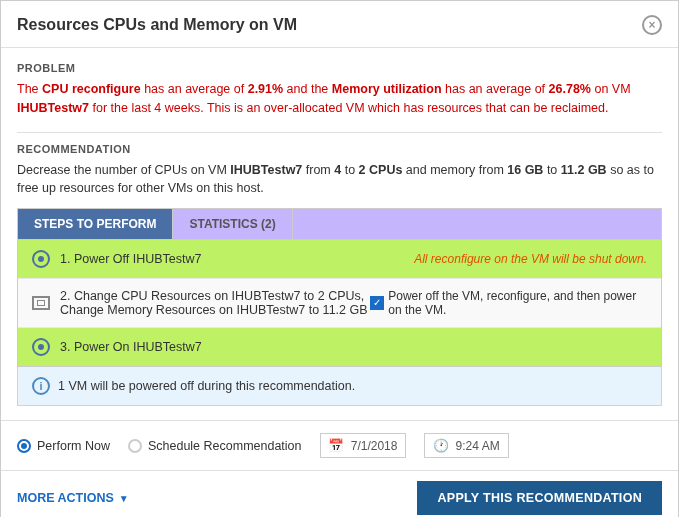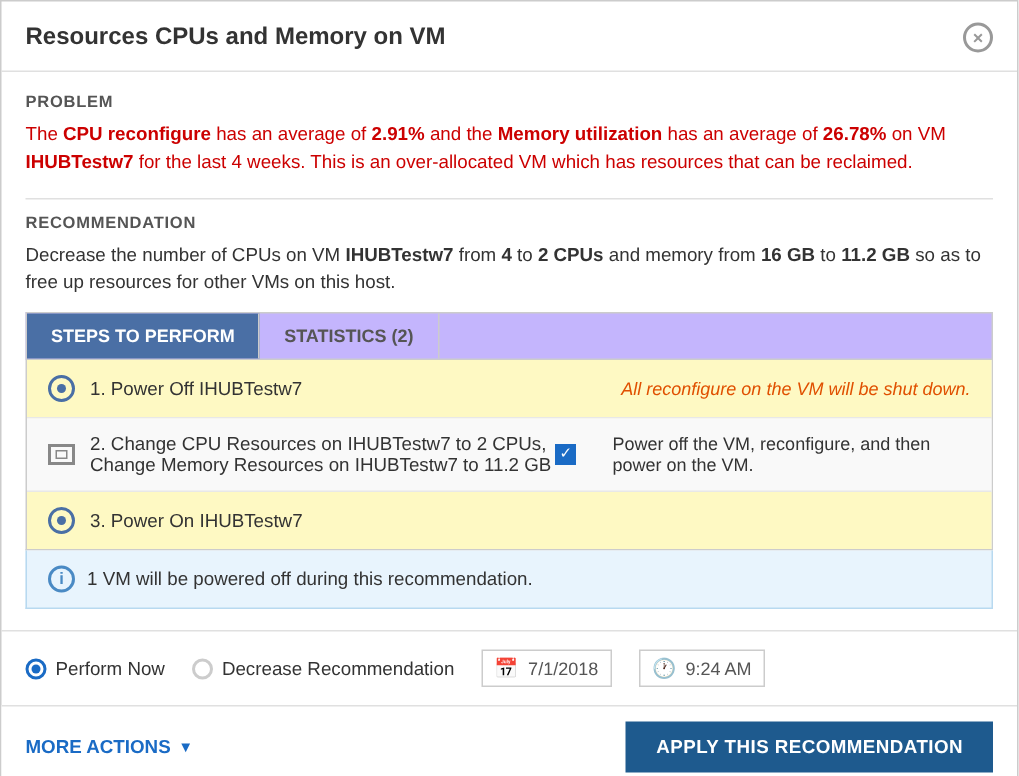--- a/index.html
+++ b/index.html
@@ -108,21 +108,21 @@
     .steps-container {
       border: 1px solid #ccc;
       border-top: none;
     }
     .step-row {
       display: flex;
       align-items: center;
       justify-content: space-between;
       padding: 10px 14px;
       border-bottom: 1px solid #e8e8e8;
-      background: #fef9c3;
+      background: #bef264;
     }
     .step-row:last-child {
       border-bottom: none;
     }
     .step-row.alt {
       background: #f9f9f9;
       justify-content: center;
     }
     .step-left {
       display: flex;
@@ -164,21 +164,21 @@
       color: #333;
     }
     .step-right-warn {
       font-size: 12px;
       color: #e05000;
       font-style: italic;
     }
     .step-right-check {
       display: flex;
       align-items: center;
-      gap: 24px;
+      gap: 4px;
       font-size: 12px;
       color: #333;
     }
     .checkbox-blue {
       width: 14px;
       height: 14px;
       background: #1a6bc5;
       border: 1px solid #1a6bc5;
       display: flex;
       align-items: center;
@@ -388,21 +388,21 @@
     </div>
   </div>
 
   <div class="schedule-bar">
     <div class="radio-option">
       <div class="radio-circle selected"></div>
       <span>Perform Now</span>
     </div>
     <div class="radio-option">
       <div class="radio-circle"></div>
-      <span>Decrease Recommendation</span>
+      <span>Schedule Recommendation</span>
     </div>
     <div class="date-field">
       <span class="cal-icon">📅</span>
       <span>7/1/2018</span>
     </div>
     <div class="time-field">
       <span class="clock-icon">🕐</span>
       <span>9:24 AM</span>
     </div>
   </div>

